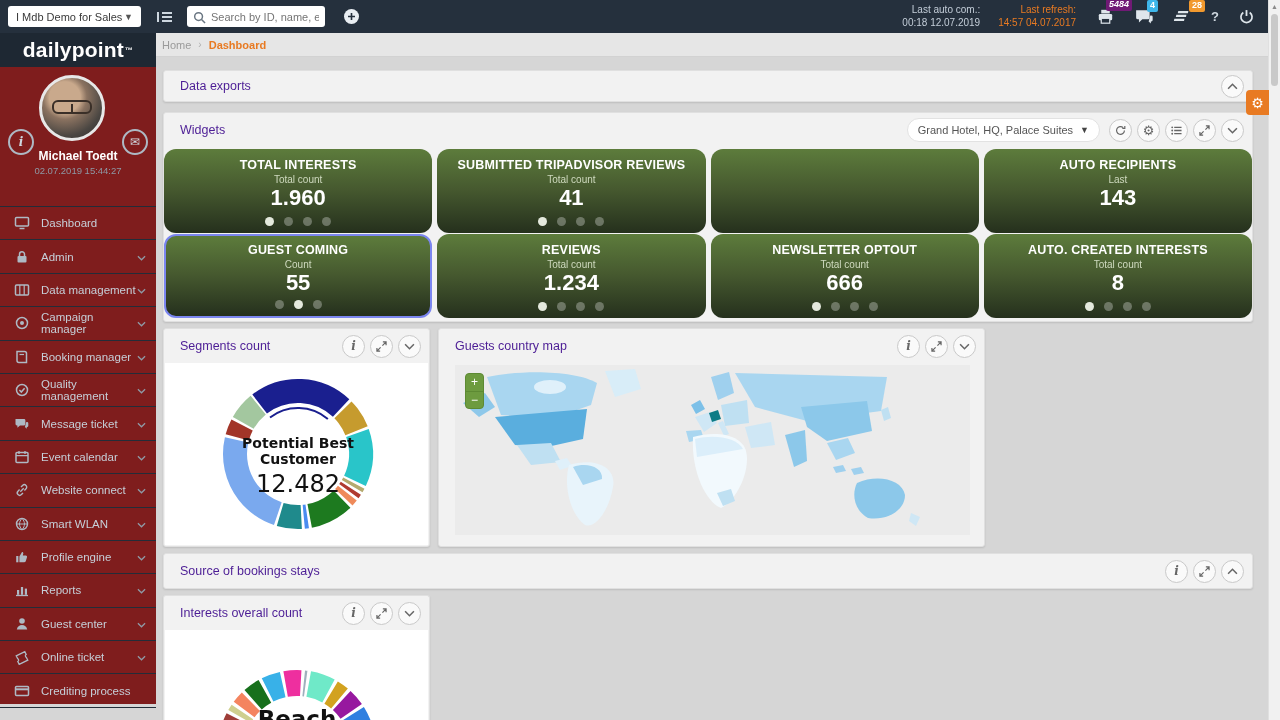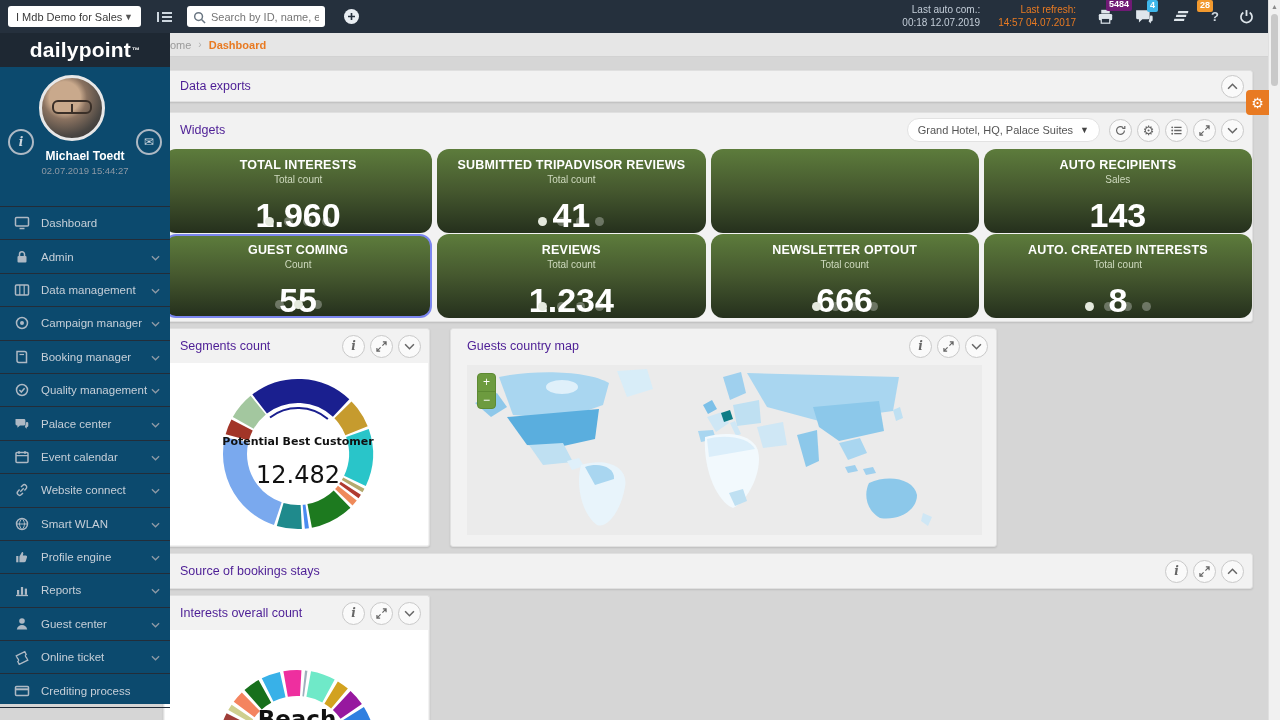--- a/index.html
+++ b/index.html
@@ -15,27 +15,27 @@
   .search-wrap { margin-left:14px; position:relative; }
   .search-wrap input { width:138px; height:21px; border:none; border-radius:3px; background:#fff; font-size:11px; color:#444; padding:0 6px 0 24px; outline:none; font-family:"Liberation Sans",sans-serif; }
   .search-ico { position:absolute; left:6px; top:4px; color:#6a7682; }
   .plus-btn { margin-left:18px; color:#e9eef3; cursor:pointer; display:flex; }
   .tb-right { margin-left:auto; display:flex; align-items:center; height:100%; padding-right:26px; }
   .tb-stamp { text-align:right; font-size:10px; line-height:1.25; margin-left:18px; }
   .tb-stamp.gray { color:#c3cdd8; }
   .tb-stamp.orange { color:#e87a22; }
   .tb-ico { position:relative; margin-left:20px; color:#dfe6ec; cursor:pointer; display:flex; align-items:center; }
   .badge { position:absolute; top:-9px; left:10px; font-size:9px; font-weight:bold; color:#fff; border-radius:2px; padding:1px 3px; line-height:1.1; }
-  .badge.green { background:#701a75; }
+  .badge.green { background:#701a75;font-style:italic; }
   .badge.blue  { background:#3eb6ea; left:12px; }
-  .badge.orange{ background:#f2992e; left:24px; }
+  .badge.orange{ background:#f2992e; left:16px; }
   .tb-glyph { font-size:13px; font-weight:bold; color:#cfd8e0; }
 
   
-  .sidebar { position:absolute; left:0; top:33px; width:170px; bottom:16px; background:#0c4a6e; z-index:20; }
+  .sidebar { position:absolute; left:0; top:33px; width:156px; bottom:16px; background:#7f1d1d; z-index:20; }
   .logo { height:34px; background:#1e2833; color:#fff; font-size:21px; font-weight:bold; letter-spacing:.2px; display:flex; align-items:center; justify-content:center; }
   .logo sup { font-size:8px; margin-left:1px; }
   .profile { position:relative; height:140px; border-bottom:1px solid #222c38; }
   .avatar { position:absolute; left:39px; top:8px; width:66px; height:66px; border-radius:50%; border:3px solid #e8e8e8; background:radial-gradient(circle at 38% 32%, #c9a98c 0 28%, #8a7260 40%, #4a4642 70%, #2e2b29 100%); overflow:hidden; }
   .avatar .glasses { position:absolute; left:10px; top:22px; width:40px; height:14px; border:2px solid #3a2f28; border-radius:6px; }
   .avatar .glasses:before { content:""; position:absolute; left:17px; top:2px; width:2px; height:8px; background:#3a2f28; }
   .p-ico { position:absolute; top:62px; width:26px; height:26px; border:2px solid #aeb9c4; border-radius:50%; color:#cfd8e0; display:flex; align-items:center; justify-content:center; cursor:pointer; }
   .p-ico.left { left:8px; }
   .p-ico.right { right:8px; font-size:12px; }
   .p-name { position:absolute; left:0; right:0; top:82px; text-align:center; color:#fff; font-size:12px; font-weight:bold; }
@@ -66,30 +66,30 @@
   .hotel-select .caret { margin-left:7px; font-size:9px; color:#444; }
 
   .panel-body-white { position:absolute; left:1px; right:1px; top:34px; bottom:1px; background:#fff; }
 
   
   .tiles { position:absolute; left:0px; top:36px; right:0px; display:grid; grid-template-columns:repeat(4,1fr); gap:1px 5px; }
   .tile { position:relative; height:84px; border-radius:12px; background:linear-gradient(180deg,#5d7c3c 0%,#46592f 48%,#25301d 100%); color:#fff; text-align:center; padding-top:9px; cursor:pointer; }
   .tile.selected { border:2px solid #7b86f0; padding-top:7px; }
   .tile-title { font-size:12.5px; font-weight:bold; letter-spacing:.2px; }
   .tile-sub { font-size:10px; color:#cfdabf; margin-top:2px; }
-  .tile-value { font-size:34px; font-weight:bold; margin-top:12px; line-height:1.1; }
+  .tile-value { font-size:22px; font-weight:bold; margin-top:1px; line-height:1.1; }
   .dots { position:absolute; left:0; right:0; bottom:7px; display:flex; justify-content:center; gap:10px; }
   .dot { width:9px; height:9px; border-radius:50%; background:rgba(255,255,255,.30); cursor:pointer; }
   .dot.active { background:#e4e9dd; }
 
   
   .donut-wrap { position:absolute; }
   .donut-center { position:absolute; text-align:center; color:#111; pointer-events:none; }
-  .dc-label { font-size:11px; font-weight:bold; font-family:"DejaVu Sans",sans-serif; }
-  .dc-value { font-size:24px; margin-top:13px; font-family:"DejaVu Sans",sans-serif; }
+  .dc-label { font-size:14px; font-weight:bold; font-family:"DejaVu Sans",sans-serif; }
+  .dc-value { font-size:24px; margin-top:3px; font-family:"DejaVu Sans",sans-serif; }
   .beach-label { font-size:23px; font-weight:bold; font-family:"DejaVu Sans",sans-serif; color:#111; }
 
   
   .map-area { position:absolute; left:16px; top:36px; width:515px; height:170px; background:#ebebeb; }
   .map-zoom { position:absolute; left:10px; top:8px; width:19px; height:36px; background:#6d9b3f; border:1px solid #5d8a33; border-radius:4px; display:flex; flex-direction:column; z-index:2; }
   .map-zoom div { flex:1; color:#fff; font-size:12px; display:flex; align-items:center; justify-content:center; cursor:pointer; }
   .map-zoom div:first-child { border-bottom:1px solid #5d8a33; }
 
   
   .scrollbar { position:absolute; right:0; top:0; width:12px; height:720px; background:#f1f1f1; border-left:1px solid #e0e0e0; z-index:40; }
@@ -247,21 +247,21 @@
           <span>Quality management</span>
           <span class="chev"><svg viewBox="0 0 10 6" width="9" height="6">
               <polyline points="1,1 5,5 9,1" fill="none" stroke="currentColor" stroke-width="1.4"></polyline>
             </svg></span>
         </div>
         <div class="nav-item">
           <span class="ni-icon"><svg viewBox="0 0 16 16">
               <path d="M1.5 3h8.5a1.4 1.4 0 0 1 1.4 1.4v3.7a1.4 1.4 0 0 1-1.4 1.4H6L3.4 11.8V9.5H2.9A1.4 1.4 0 0 1 1.5 8.1z" fill="currentColor"></path>
               <path d="M12.3 6h.8a1.2 1.2 0 0 1 1.2 1.2v2.6A1.2 1.2 0 0 1 13.1 11h-.3v1.8L10.9 11" fill="currentColor"></path>
             </svg></span>
-          <span>Palace center</span>
+          <span>Message ticket</span>
           <span class="chev"><svg viewBox="0 0 10 6" width="9" height="6">
               <polyline points="1,1 5,5 9,1" fill="none" stroke="currentColor" stroke-width="1.4"></polyline>
             </svg></span>
         </div>
         <div class="nav-item">
           <span class="ni-icon"><svg viewBox="0 0 16 16">
               <rect x="2" y="3.5" width="12" height="10" rx="1" fill="none" stroke="currentColor" stroke-width="1.5"></rect>
               <path d="M2 6.6h12M5 2v3M11 2v3" stroke="currentColor" stroke-width="1.3"></path>
             </svg></span>
           <span>Event calendar</span>
@@ -423,21 +423,21 @@
                 <span class="dot"></span>
               </div>
             </div>
             <div class="tile">
               <div class="tile-title"></div>
               <div class="tile-sub"></div>
               <div class="tile-value"></div>
             </div>
             <div class="tile">
               <div class="tile-title">AUTO RECIPIENTS</div>
-              <div class="tile-sub">Sales</div>
+              <div class="tile-sub">Last</div>
               <div class="tile-value">143</div>
             </div>
             <div class="tile selected">
               <div class="tile-title">GUEST COMING</div>
               <div class="tile-sub">Count</div>
               <div class="tile-value">55</div>
               <div class="dots">
                 <span class="dot"></span>
                 <span class="dot active"></span>
                 <span class="dot"></span>
@@ -520,21 +520,21 @@
                 </g>
               </svg>
             <div class="donut-center" style="left:0; top:62px; width:162px;">
               <div class="dc-label">Potential Best Customer</div>
               <div class="dc-value">12.482</div>
             </div>
           </div>
         </div>
       </div>
 
-      <div class="panel" style="left:304px; top:271px; width:547px; height:219px;">
+      <div class="panel" style="left:292px; top:271px; width:547px; height:219px;">
         <div class="panel-head">
           <span class="panel-title">Guests country map</span>
           <div class="ph-right">
             <span class="cbtn">
                 <span class="i-glyph">i</span>
               </span>
             <span class="cbtn">
                 <svg viewBox="0 0 12 12">
                   <path d="M7.5 1h3.5v3.5M4.5 11H1V7.5M11 1L7 5M1 11l4-4" fill="none" stroke="currentColor" stroke-width="1.3"></path>
                 </svg>

